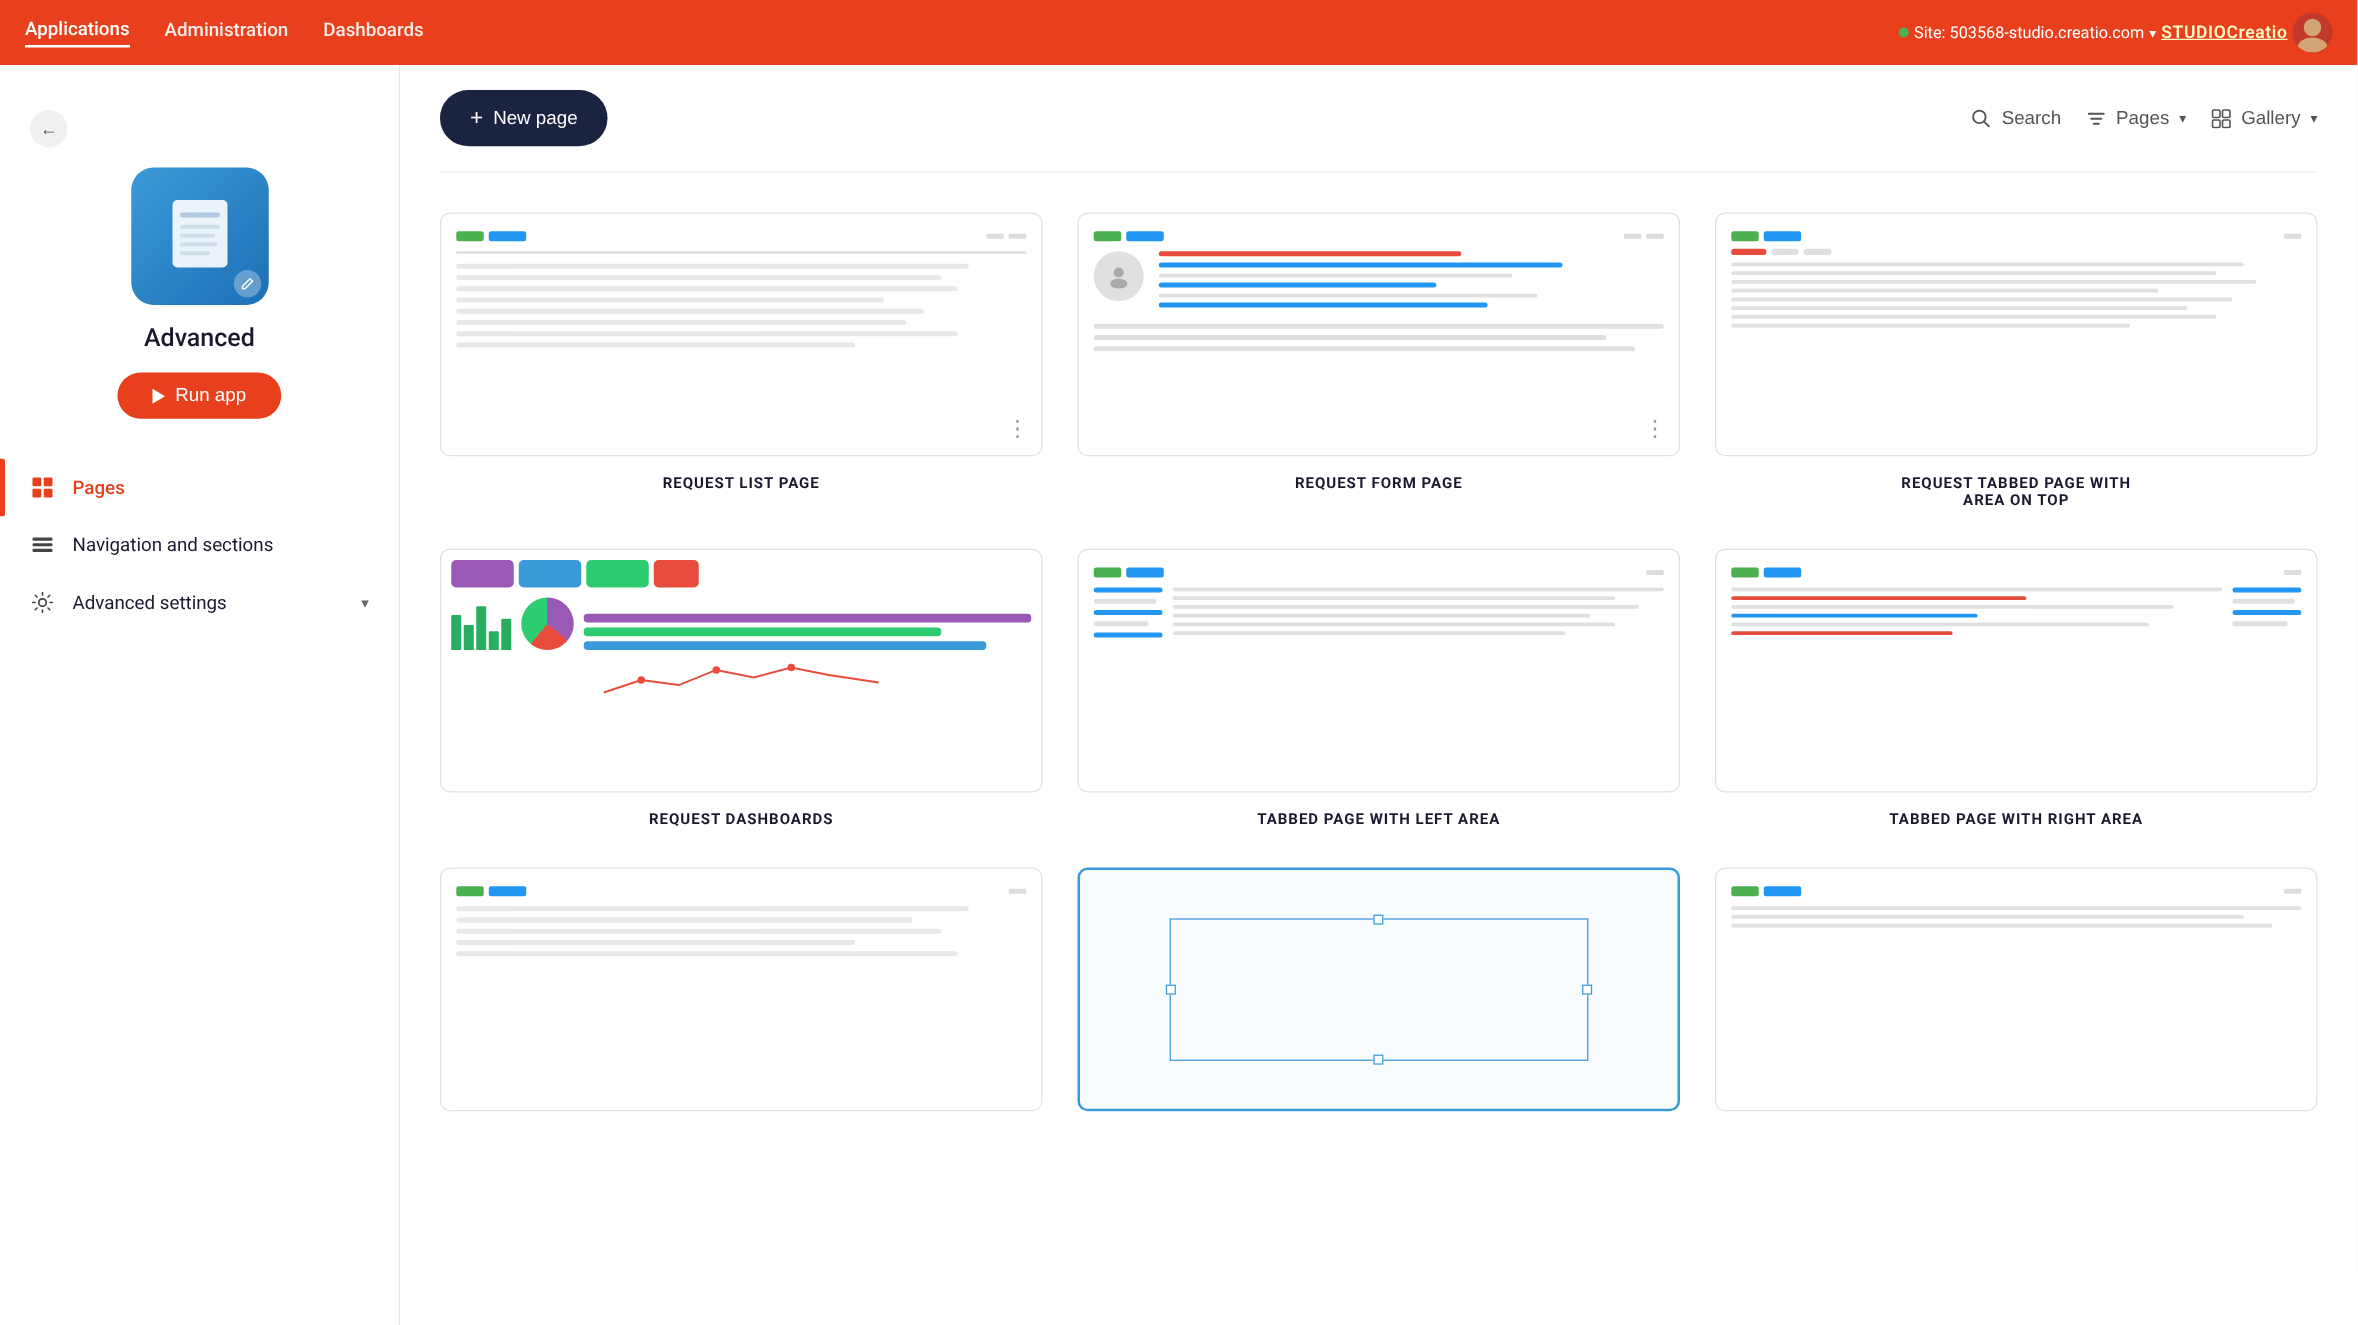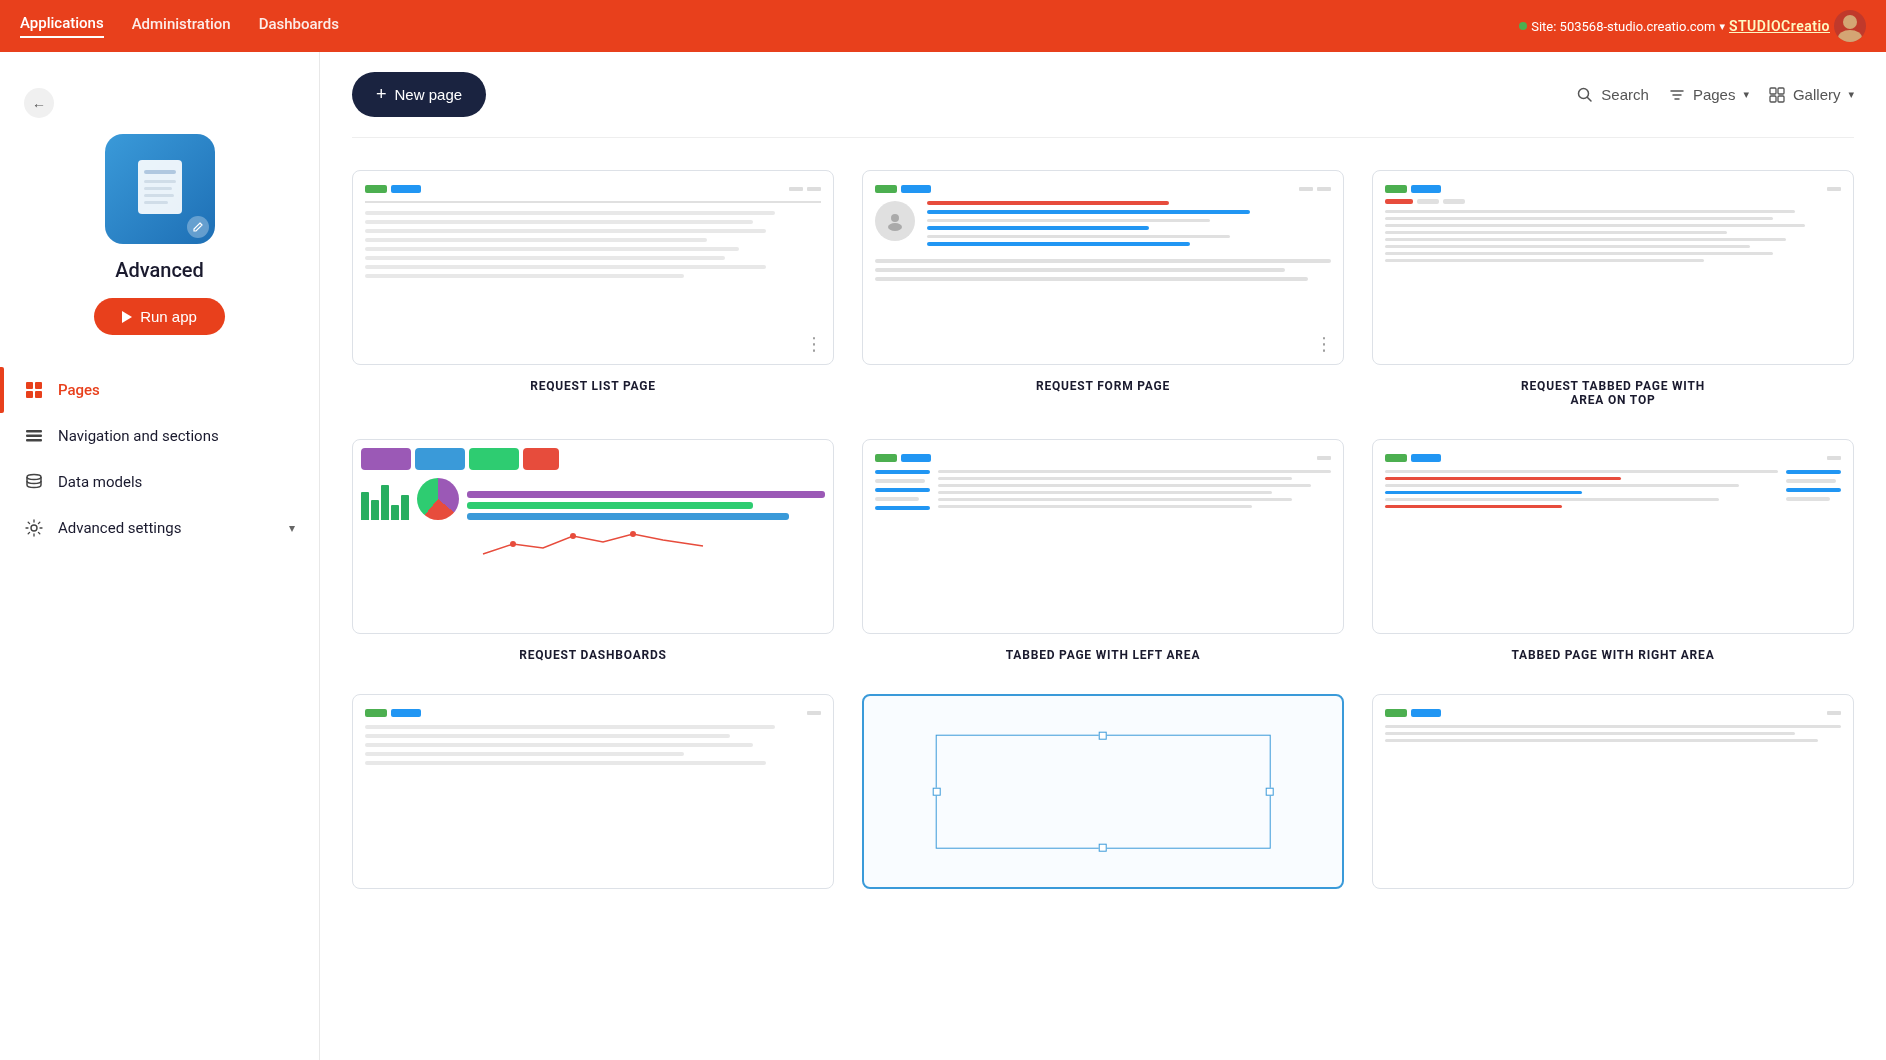--- a/index.html
+++ b/index.html
@@ -382,30 +382,20 @@
         <div class="nav-icon">
           <svg viewBox="0 0 18 18" fill="none">
               <rect x="1" y="3" width="16" height="2.5" rx="1" fill="#444"></rect>
               <rect x="1" y="7.5" width="16" height="2.5" rx="1" fill="#444"></rect>
               <rect x="1" y="12" width="16" height="2.5" rx="1" fill="#444"></rect>
             </svg>
         </div>
         <span>Navigation and sections</span>
       </div>
 
-      <div class="sidebar-nav-item">
-        <div class="nav-icon">
-          <svg viewBox="0 0 18 18" fill="none">
-              <ellipse cx="9" cy="4" rx="7" ry="2.5" stroke="#444" stroke-width="1.5"></ellipse>
-              <path d="M2 4v4c0 1.4 3.1 2.5 7 2.5S16 9.4 16 8V4" stroke="#444" stroke-width="1.5"></path>
-              <path d="M2 8v4c0 1.4 3.1 2.5 7 2.5s7-1.1 7-2.5V8" stroke="#444" stroke-width="1.5"></path>
-            </svg>
-        </div>
-        <span>Data models</span>
-      </div>
 
 
 
       <div class="sidebar-nav-item">
         <div class="nav-icon">
           <svg viewBox="0 0 18 18" fill="none">
               <circle cx="9" cy="9" r="3" stroke="#444" stroke-width="1.4"></circle>
               <path d="M9 1v2M9 15v2M1 9h2M15 9h2M3.2 3.2l1.4 1.4M13.4 13.4l1.4 1.4M3.2 14.8l1.4-1.4M13.4 4.6l1.4-1.4" stroke="#444" stroke-width="1.3" stroke-linecap="round"></path>
             </svg>
         </div>

